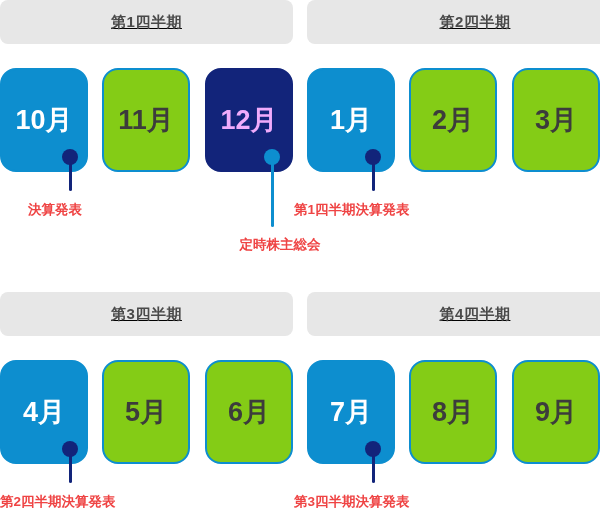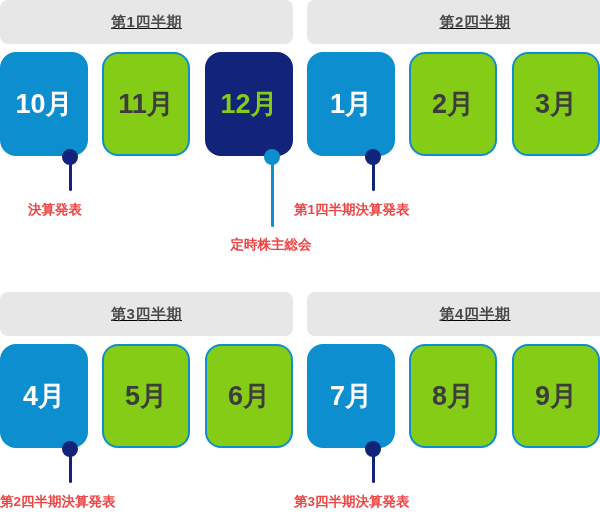--- a/index.html
+++ b/index.html
@@ -50,21 +50,21 @@
     font-size: 15px;
     font-weight: bold;
     color: #4a4a4a;
     letter-spacing: 0.5px;
     white-space: nowrap;
   }
 
   
   .months {
     position: absolute;
-    top: 52px;
+    top: 68px;
     left: 0;
     width: 499px;
     height: 104px;
   }
 
   .month-box {
     position: absolute;
     top: 0;
     width: 88px;
     height: 104px;
@@ -92,21 +92,21 @@
   .month-box.highlight {
     background: #0d8ecf;
     border: 2.5px solid #0d8ecf;
   }
   .month-box.highlight .month-label { color: #ffffff; }
 
   .month-box.navy {
     background: #12247a;
     border: 2.5px solid #12247a;
   }
-  .month-box.navy .month-label { color: #84cc16; }
+  .month-box.navy .month-label { color: #f0abfc; }
 
   
   .col-0 { left: 0px; }
   .col-1 { left: 102px; }
   .col-2 { left: 205px; }
   .col-3 { left: 307px; }
   .col-4 { left: 409px; }
   .col-5 { left: 512px; }
 
   
@@ -139,20 +139,21 @@
   .annotation {
     position: absolute;
     font-size: 13.5px;
     font-weight: bold;
     color: #ef4444;
     white-space: nowrap;
     line-height: 1;
   }
   .annotation.center {
     transform: translateX(-50%);
+    margin-left: 9px;
   }
 </style>
 </head>
 <body>
 
 <div class="timeline">
 
   <div class="row row-1">
 
     <div class="quarter-header qh-left">

